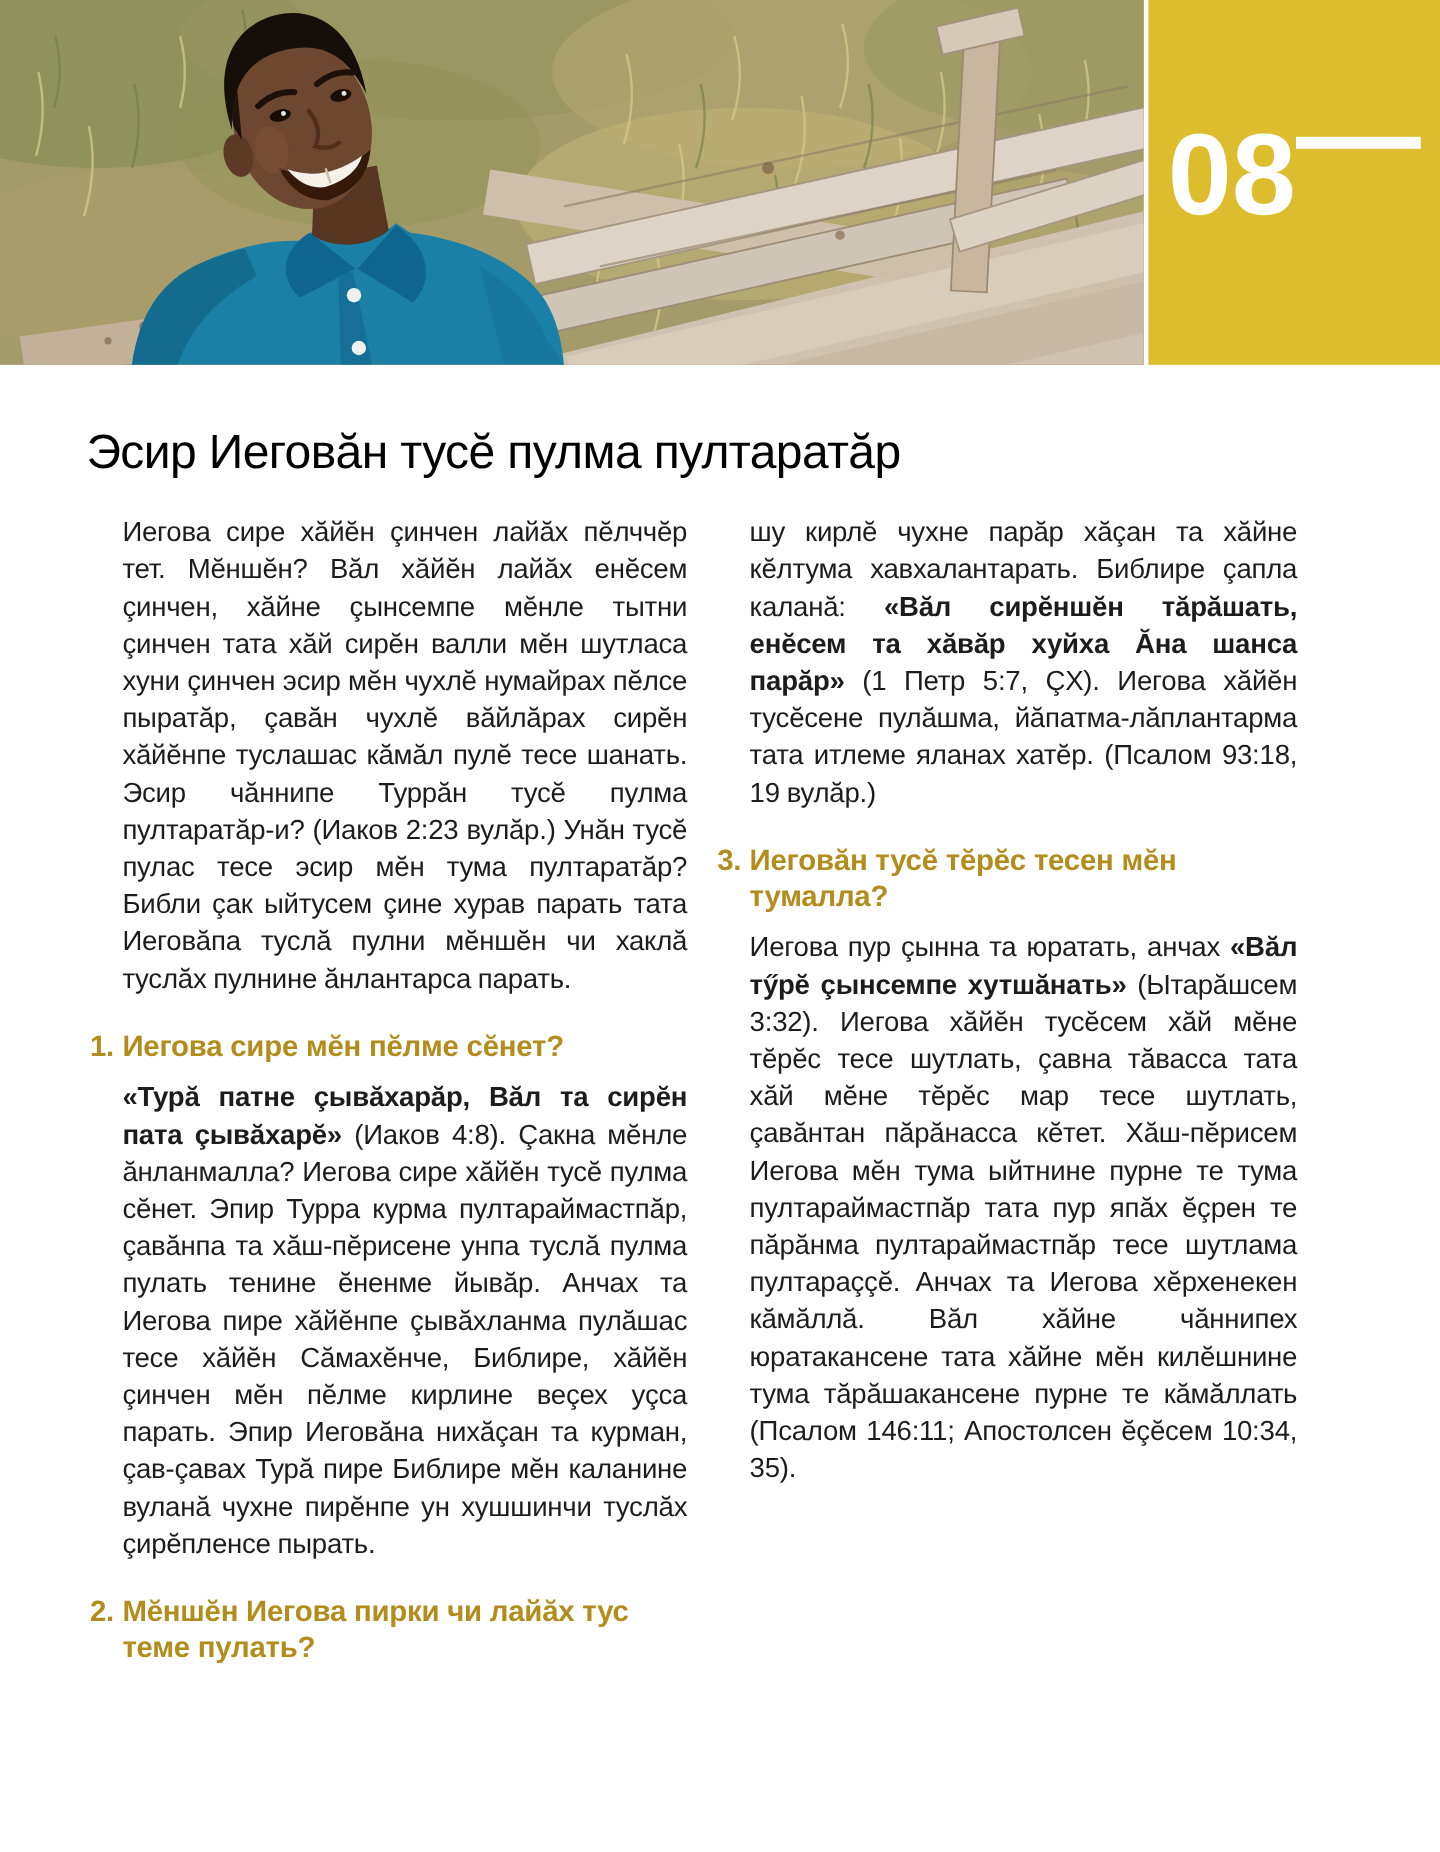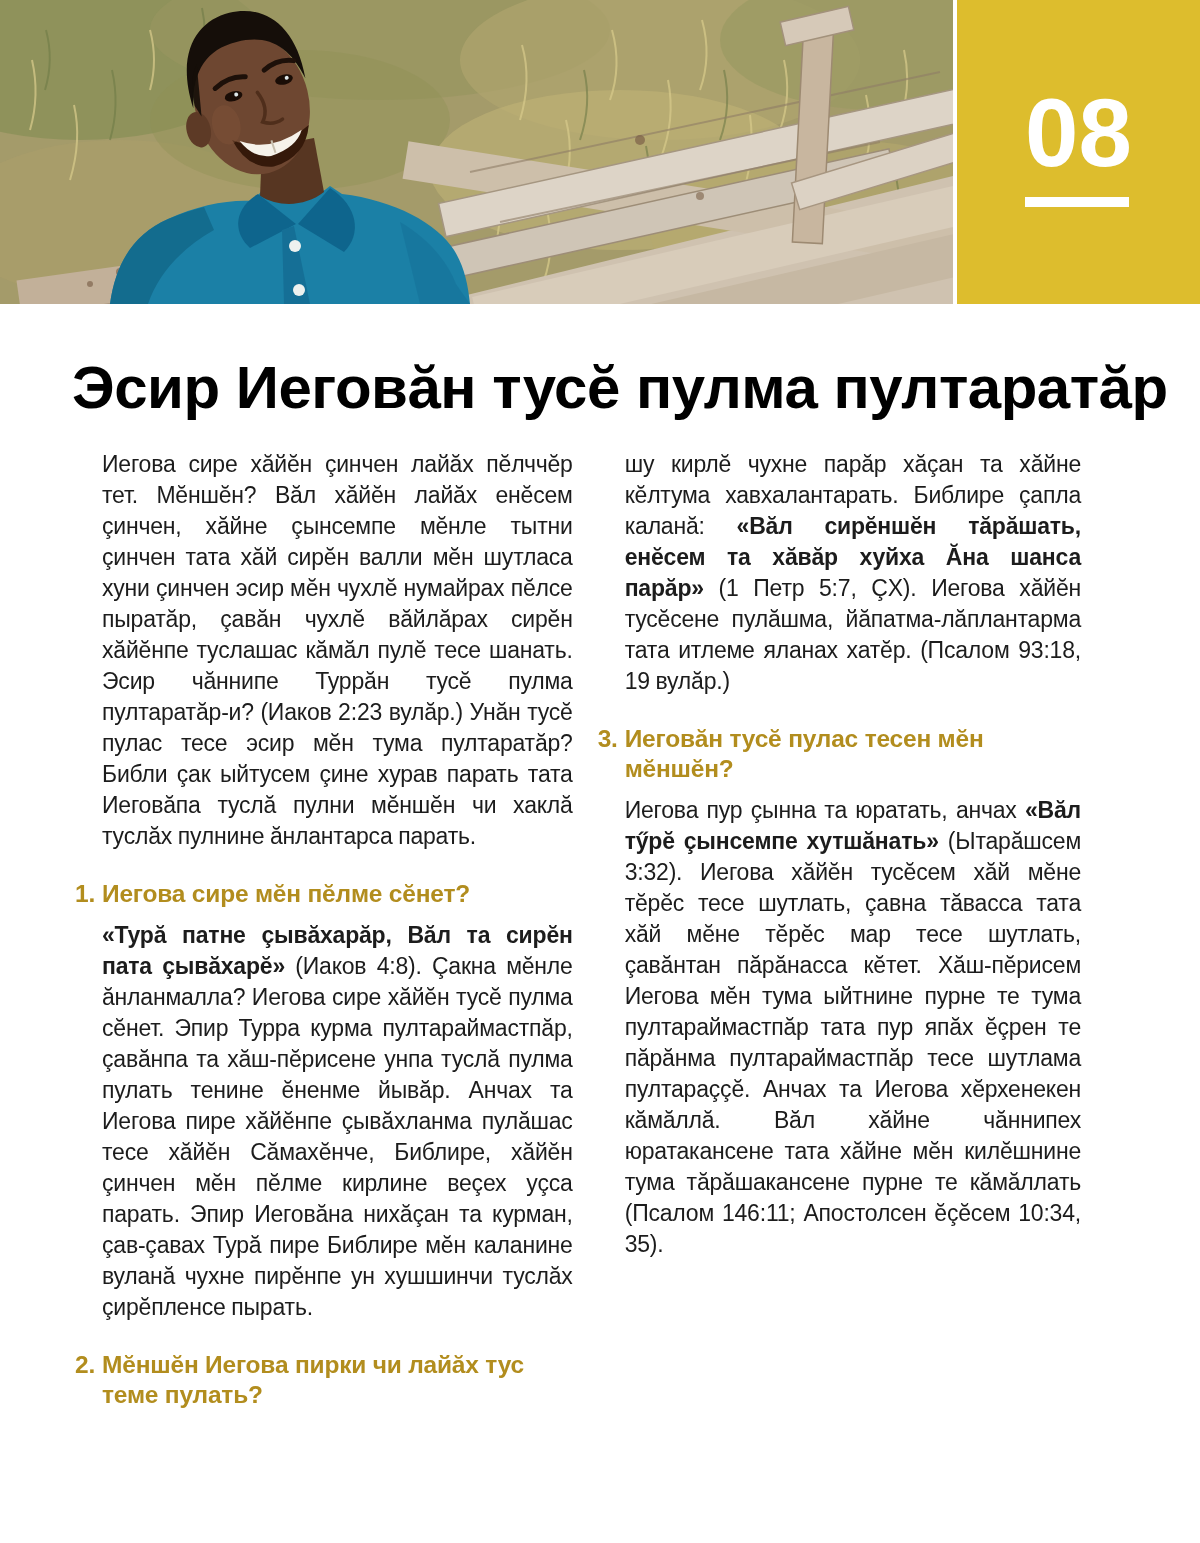--- a/index.html
+++ b/index.html
@@ -21,30 +21,30 @@
   .photo{
     position:absolute;left:0;top:0;width:953px;height:304px;
     overflow:hidden;background:#a49b6a;
   }
   .photo svg{display:block;}
   .badge{
     position:absolute;left:957px;top:0;width:243px;height:304px;
     background:var(--badge);
     display:flex;flex-direction:column;align-items:center;justify-content:center;
   }
-  .badge-inner{transform:translateY(-6px);display:flex;flex-direction:column;}
+  .badge-inner{transform:translateY(-6px);display:flex;flex-direction:row;}
   .badge-num{
     color:#ffffff;font-weight:bold;font-size:96px;line-height:1;
     letter-spacing:0;
   }
   .badge-rule{width:104px;height:10px;background:#ffffff;margin-top:16px;}
   
   h1.title{
     margin:52px 75px 0 72px;
-    font-size:60px;line-height:1.05;font-weight:bold;color:#000;
+    font-size:40px;line-height:1.05;font-weight:normal;color:#000;
     letter-spacing:-0.5px;white-space:nowrap;
   }
   
   .cols{display:flex;margin:30px 119px 0 75px;gap:25px;}
   .col{display:block;}
   .col-1{width:520px;}
   .col-2{width:505px;}
   p.body{
     margin:0;padding-left:27px;
     font-size:23px;line-height:31px;letter-spacing:-0.2px;word-spacing:-0.5px;
@@ -188,17 +188,17 @@
       <span class="qnum">2.</span>
       <span class="qtext">Мĕншĕн Иегова пирки чи лайăх тус теме пулать?</span>
     </h2>
   </section>
 
   <section class="col col-2">
     <p class="body"><span>шу кирлĕ чухне парăр хăçан та хăйне кĕлтума хавхалантарать. Библире çапла каланă: </span><b>«Вăл сирĕншĕн тăрăшать, енĕсем та хăвăр хуйха Ăна шанса парăр»</b><span> (1 Петр 5:7, ÇХ). Иегова хăйĕн тусĕсене пулăшма, йăпатма-лăплантарма тата итлеме яланах хатĕр. (Псалом 93:18, 19 вулăр.)</span></p>
 
     <h2 class="q">
       <span class="qnum">3.</span>
-      <span class="qtext">Иеговăн тусĕ пулас тесен мĕн мĕншĕн?</span>
+      <span class="qtext">Иеговăн тусĕ тĕрĕс тесен мĕн тумалла?</span>
     </h2>
     <p class="body"><span>Иегова пур çынна та юратать, анчах </span><b>«Вăл тӳрĕ çынсемпе хутшăнать»</b><span> (Ытарăшсем 3:32). Иегова хăйĕн тусĕсем хăй мĕне тĕрĕс тесе шутлать, çавна тăвасса тата хăй мĕне тĕрĕс мар тесе шутлать, çавăнтан пăрăнасса кĕтет. Хăш-пĕрисем Иегова мĕн тума ыйтнине пурне те тума пултараймастпăр тата пур япăх ĕçрен те пăрăнма пултараймастпăр тесе шутлама пултараççĕ. Анчах та Иегова хĕрхенекен кăмăллă. Вăл хăйне чăннипех юратакансене тата хăйне мĕн килĕшнине тума тăрăшакансене пурне те кăмăллать (Псалом 146:11; Апостолсен ĕçĕсем 10:34, 35).</span></p>
   </section>
 </main>
 
 </body></html>

